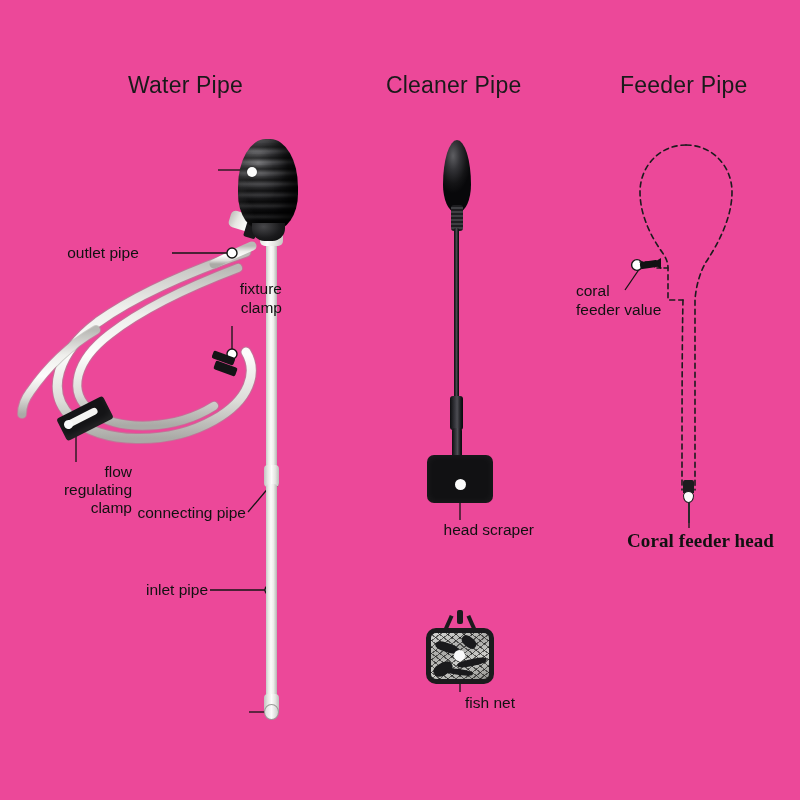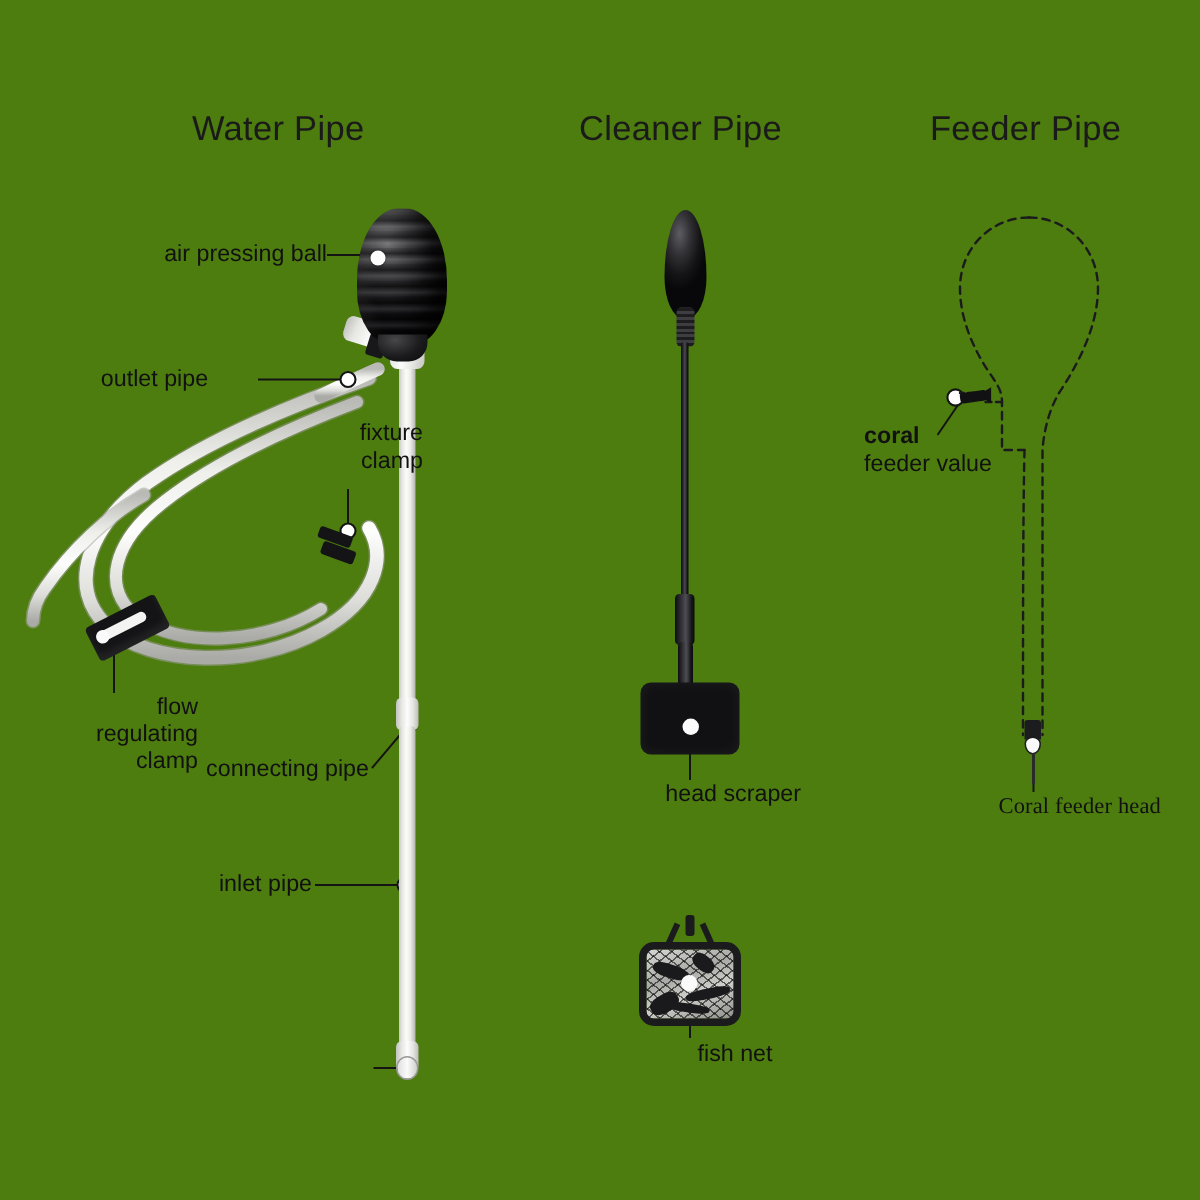--- a/index.html
+++ b/index.html
@@ -6,21 +6,21 @@
   html, body {
     margin: 0; padding: 0;
     width: 800px; height: 800px;
     background: #ffffff;
     font-family: "Liberation Sans", sans-serif;
     overflow: hidden;
   }
   #stage {
     position: relative;
     width: 800px; height: 800px;
-    background: #4d7c0f;
+    background: #ec4899;
   }
 
   
   .col-title {
     position: absolute;
     font-size: 23px;
     color: #1a1a1a;
     letter-spacing: .2px;
     white-space: nowrap;
     font-weight: 400;
@@ -33,21 +33,21 @@
   .lbl {
     position: absolute;
     font-size: 15.5px;
     color: #111;
     line-height: 1.16;
     white-space: pre;
     font-weight: 400;
   }
   .lbl.right  { text-align: right; }
   .lbl.center { text-align: right; }
-  .lbl.bold   { font-family: "Liberation Serif", serif; font-weight: 400; font-size: 15px; letter-spacing: .1px; }
+  .lbl.bold   { font-family: "Liberation Serif", serif; font-weight: 700; font-size: 19px; letter-spacing: .1px; }
 
   
   svg.overlay {
     position: absolute; left: 0; top: 0;
     width: 800px; height: 800px;
     pointer-events: none;
   }
 
   
   .art { position: absolute; }
@@ -373,21 +373,20 @@
     <div class="jaw1"></div>
     <div class="jaw2"></div>
   </div>
 
   <div id="flow-clamp" class="art">
     <div class="body"></div>
     <div class="slot"></div>
     <div class="hole"></div>
   </div>
 
-  <div class="lbl right" style="left:40px;  top:161px; width:178px;">air pressing ball</div>
   <div class="lbl right" style="left:34px;  top:244px; width:138px;text-align:center;">outlet pipe</div>
   <div class="lbl center" style="left:182px; top:280px; width:100px;">fixture</div>
   <div class="lbl center" style="left:182px; top:299px; width:100px;">clamp</div>
   <div class="lbl center" style="left:20px;  top:463px; width:112px;">flow</div>
   <div class="lbl center" style="left:20px;  top:481px; width:112px;">regulating</div>
   <div class="lbl center" style="left:20px;  top:499px; width:112px;">clamp</div>
   <div class="lbl right" style="left:100px; top:504px; width:146px;">connecting pipe</div>
   <div class="lbl right" style="left:90px;  top:581px; width:118px;">inlet pipe</div>
 
   <div id="cleaner-handle" class="art">
@@ -440,17 +439,17 @@
     <div class="v1"></div>
     <div class="v2"></div>
   </div>
 
   <div id="feeder-head" class="art">
     <div class="cap"></div>
     <div class="tip"></div>
     <div class="needle"></div>
   </div>
 
-  <div class="lbl" style="left:576px; top:282px; width:130px;font-weight:bold;">coral</div>
+  <div class="lbl" style="left:576px; top:282px; width:130px;">coral</div>
   <div class="lbl" style="left:576px; top:301px; width:140px;">feeder value</div>
   <div class="lbl bold center" style="left:606px; top:530px; width:168px;">Coral feeder head</div>
 
 </div>
 
 </body></html>

